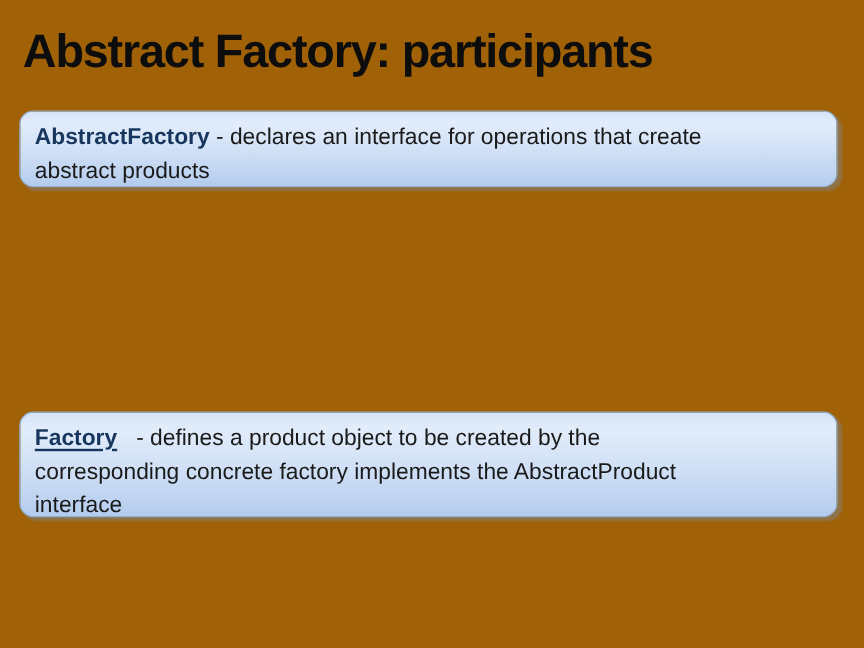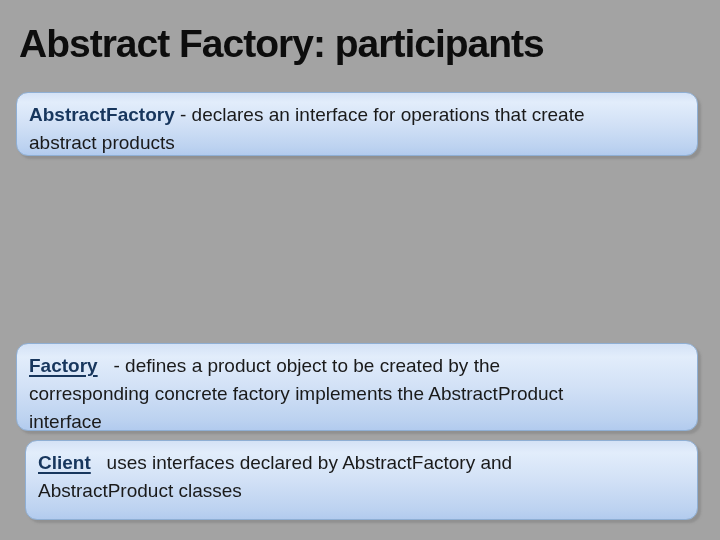--- a/index.html
+++ b/index.html
@@ -4,21 +4,21 @@
 <style>
   html, body {
     margin: 0;
     padding: 0;
     background: #ffffff;
   }
   .slide {
     position: relative;
     width: 720px;
     height: 540px;
-    background: #a3a3a3;
+    background: #a16207;
     overflow: hidden;
     font-family: "Liberation Sans", sans-serif;
   }
   .slide-title {
     position: absolute;
     left: 19px;
     top: 22px;
     margin: 0;
     font-size: 39px;
     font-weight: bold;
@@ -74,17 +74,13 @@
   </div>
 
 
 
   <div class="participant-box box-4">
     <div class="box-text"><span class="box-heading underlined">Factory</span><span>   - defines a product object to be created by the
 corresponding concrete factory implements the AbstractProduct
 interface</span></div>
   </div>
 
-  <div class="participant-box box-5">
-    <div class="box-text"><span class="box-heading underlined">Client</span><span>   uses interfaces declared by AbstractFactory and
-AbstractProduct classes</span></div>
-  </div>
 </div>
 
 </body></html>

